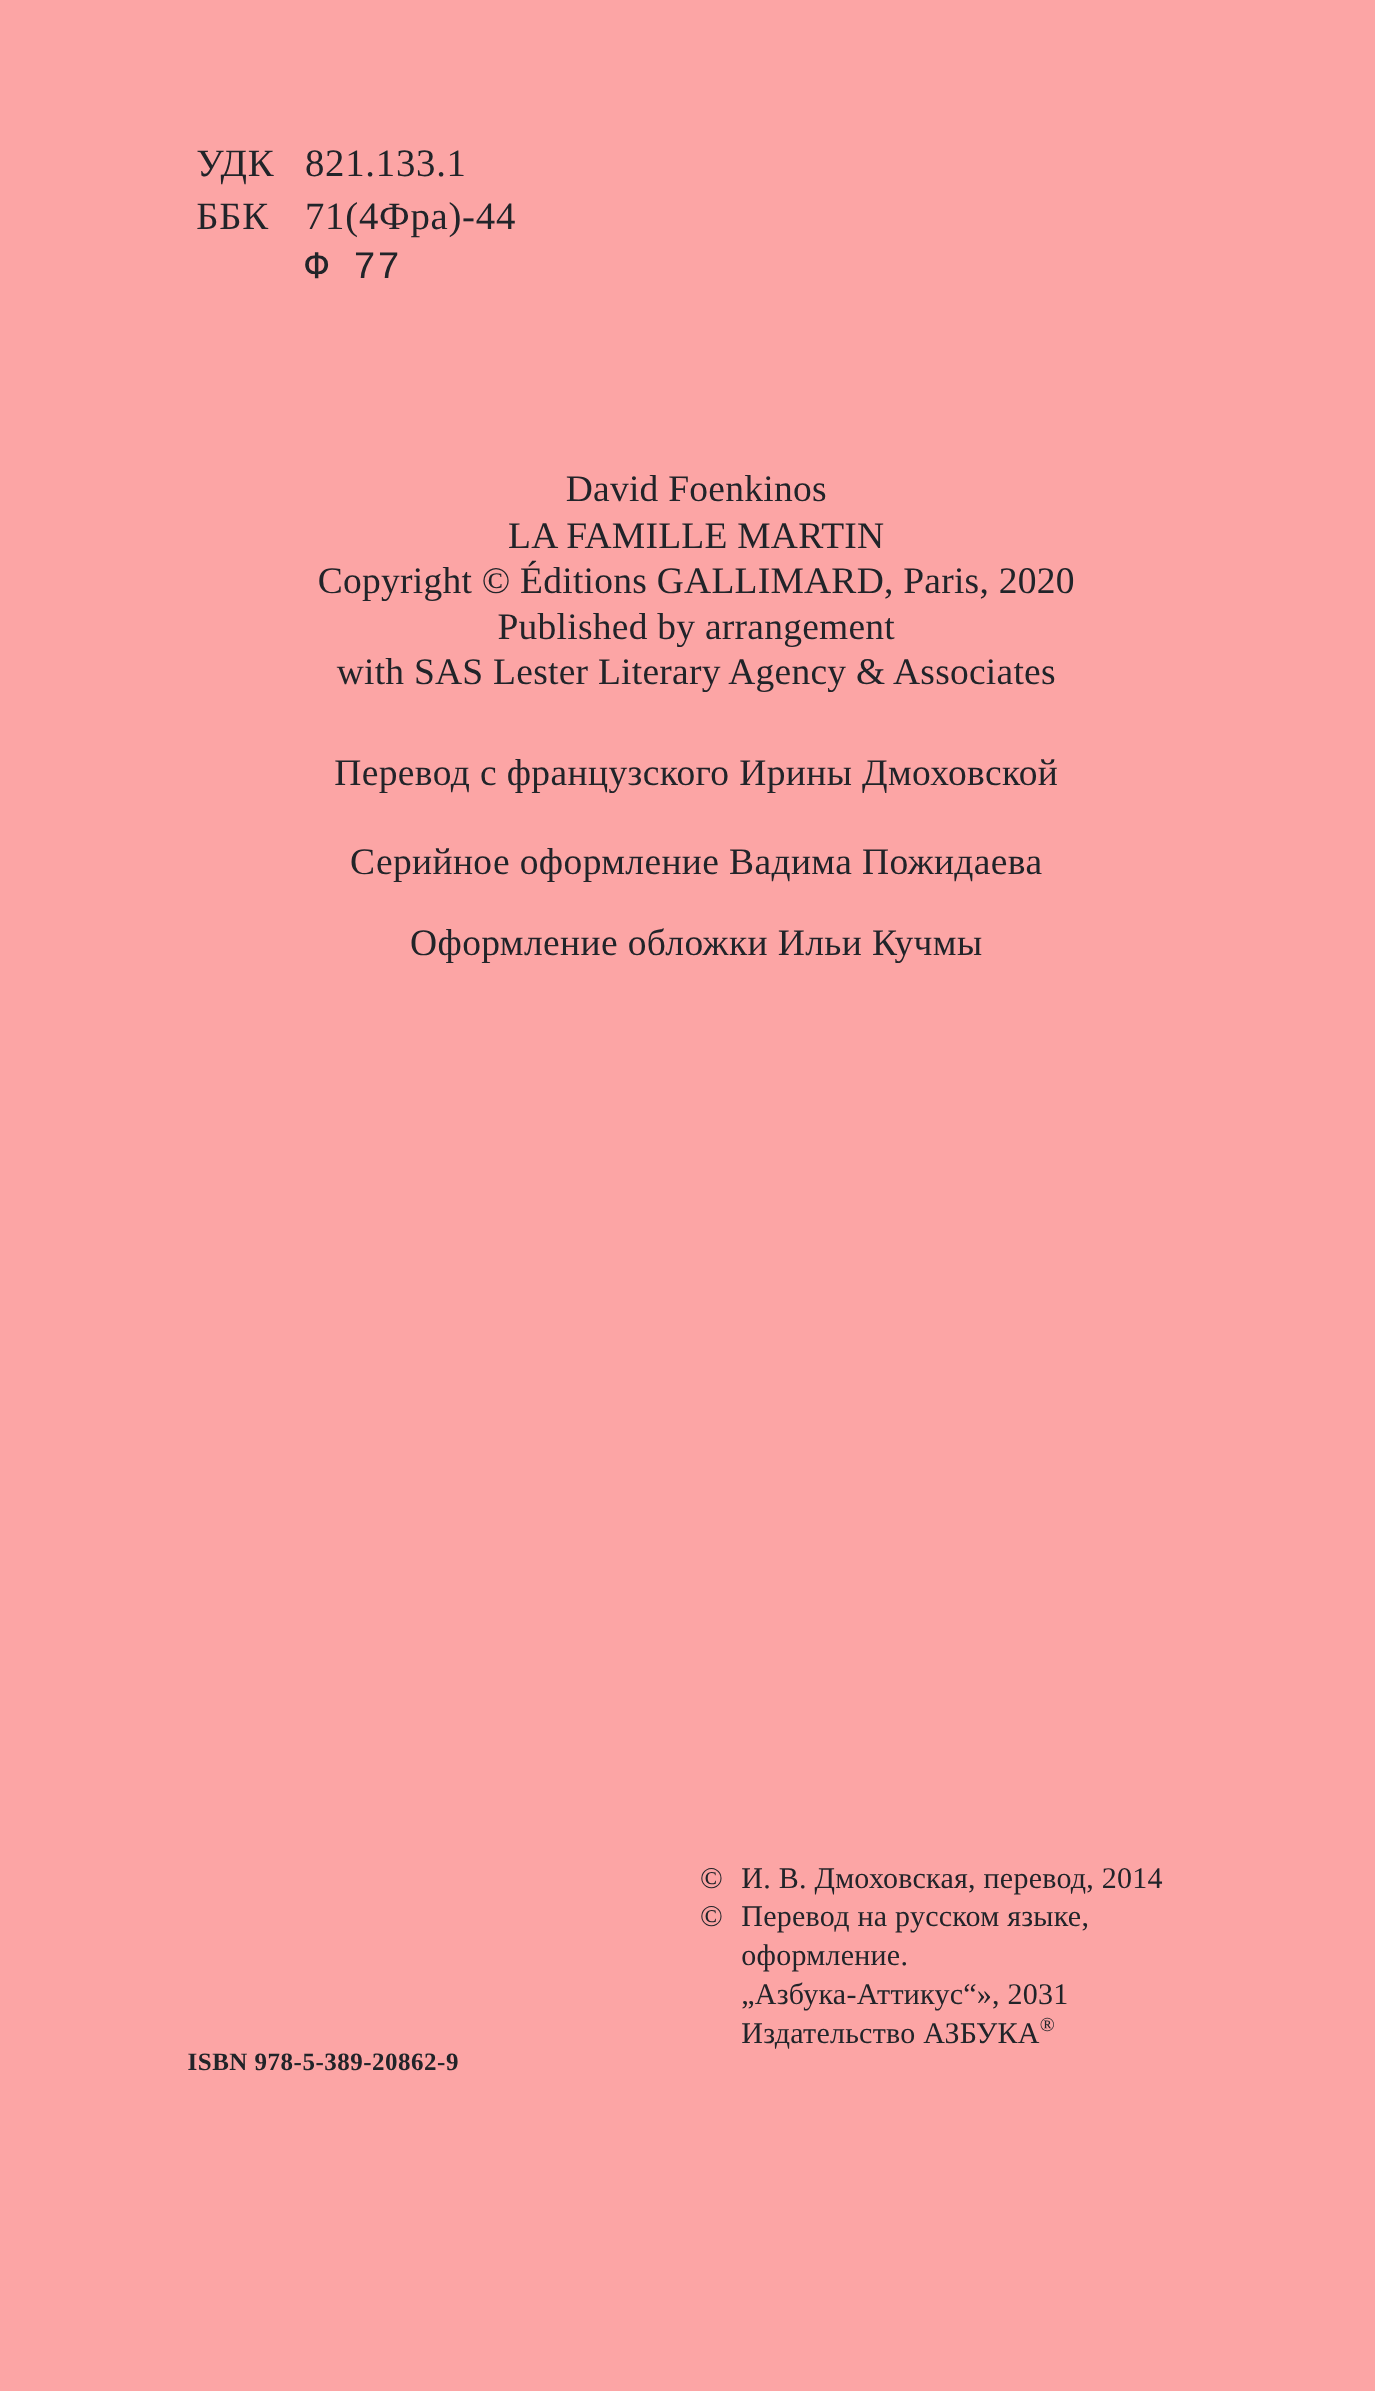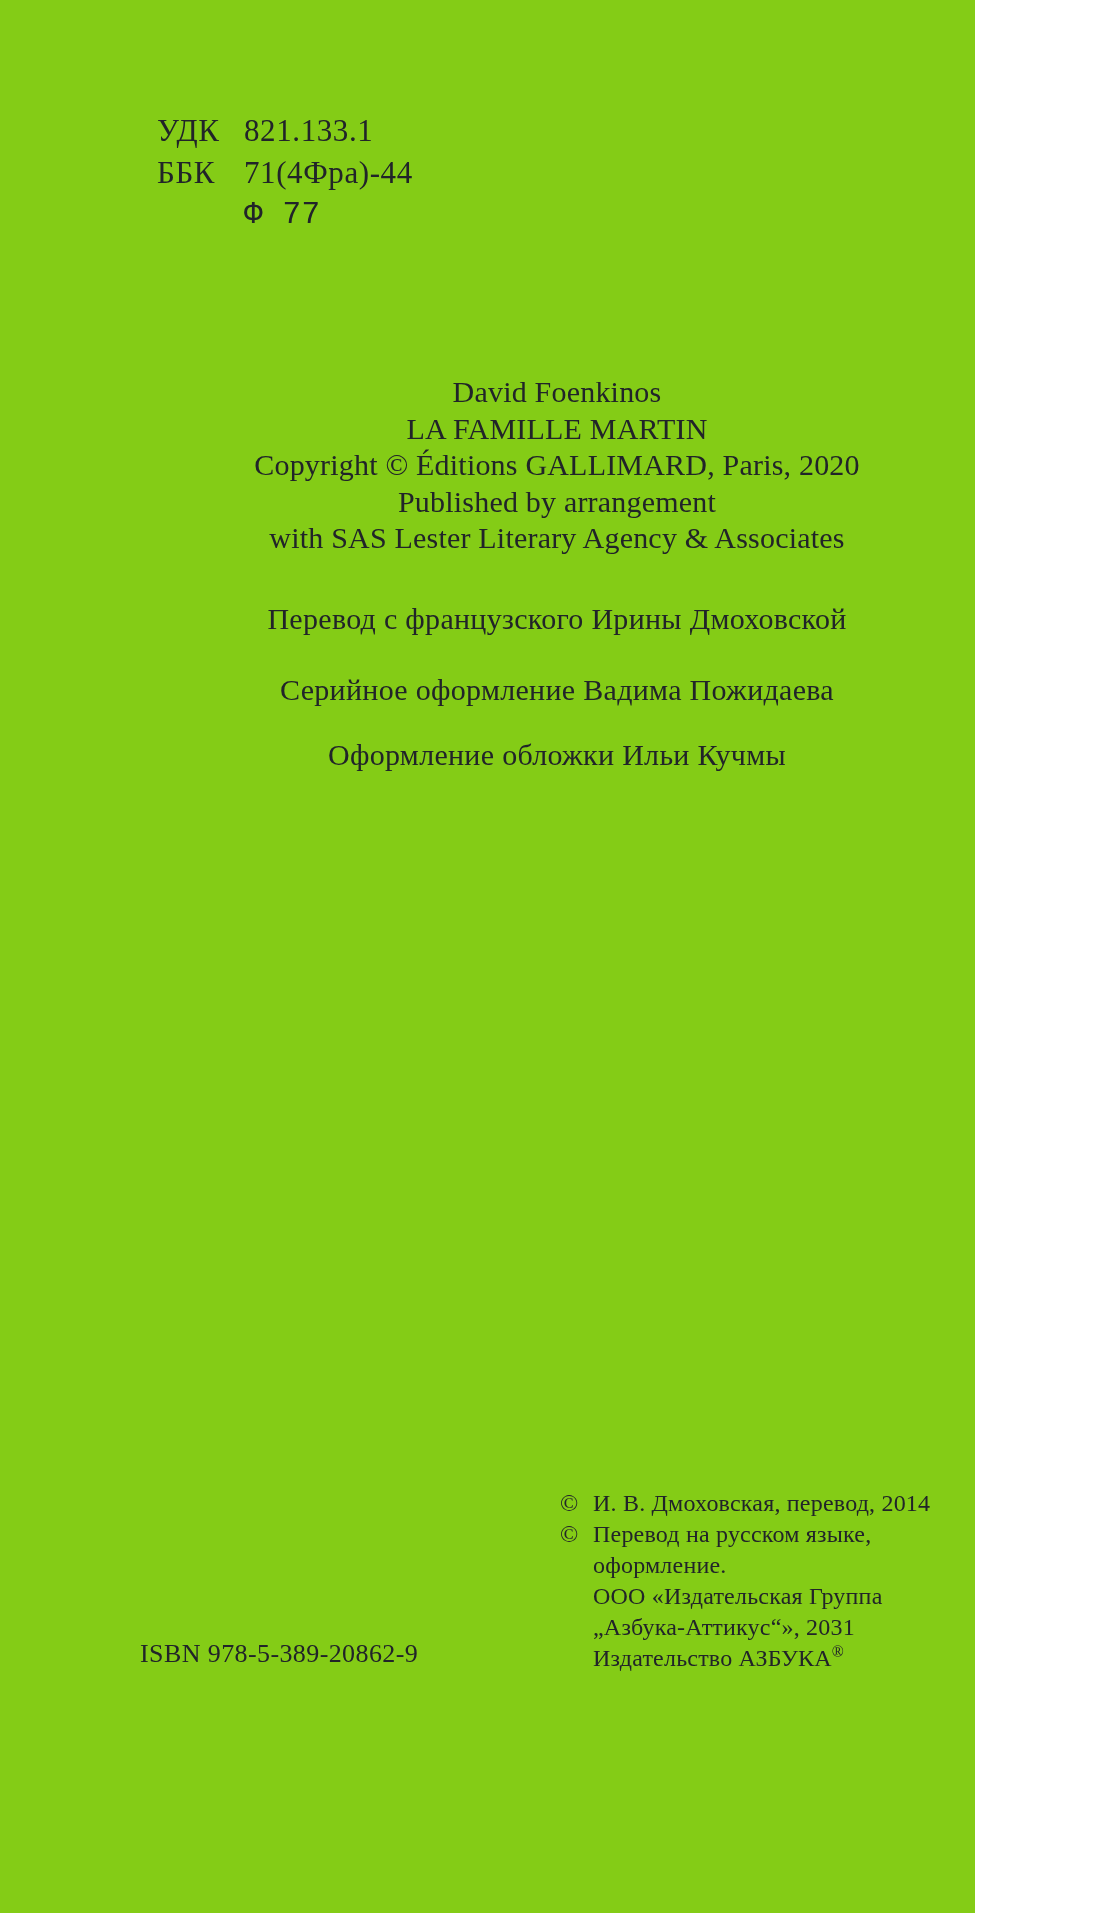--- a/index.html
+++ b/index.html
@@ -2,23 +2,23 @@
 <html><head>
 <meta charset="utf-8">
 <style>
   html, body {
     margin: 0;
     padding: 0;
     background: #ffffff;
   }
   .page {
     position: relative;
-    width: 975px;
+    width: 1100px;
     height: 1913px;
-    background: #84cc16;
+    background: #fca5a5;
     color: #212429;
     font-family: "Liberation Serif", "DejaVu Serif", serif;
     overflow: hidden;
   }
 
   
   .udc-block {
     position: absolute;
     left: 157px;
     top: 110px;
@@ -80,24 +80,24 @@
   }
   .c-text sup {
     font-size: 0.66em;
     vertical-align: super;
     line-height: 0;
   }
 
   
   .isbn-line {
     position: absolute;
-    left: 140px;
+    left: 150px;
     top: 1639px;
-    font-size: 26px;
-    font-weight: normal;
+    font-size: 20px;
+    font-weight: bold;
     letter-spacing: 0.4px;
     white-space: nowrap;
   }
 </style>
 </head>
 <body>
 
 <div class="page">
 
   <div class="udc-block">
@@ -132,24 +132,20 @@
     <div class="c-row">
       <span class="c-sign">©</span>
       <span class="c-text">Перевод на русском языке,</span>
     </div>
     <div class="c-row">
       <span class="c-sign"></span>
       <span class="c-text">оформление.</span>
     </div>
     <div class="c-row">
       <span class="c-sign"></span>
-      <span class="c-text">ООО «Издательская Группа</span>
-    </div>
-    <div class="c-row">
-      <span class="c-sign"></span>
       <span class="c-text">„Азбука-Аттикус“», 2031</span>
     </div>
     <div class="c-row">
       <span class="c-sign"></span>
       <span class="c-text"><span>Издательство АЗБУКА</span><sup>®</sup></span>
     </div>
   </div>
 
   <div class="isbn-line">ISBN 978-5-389-20862-9</div>
 

